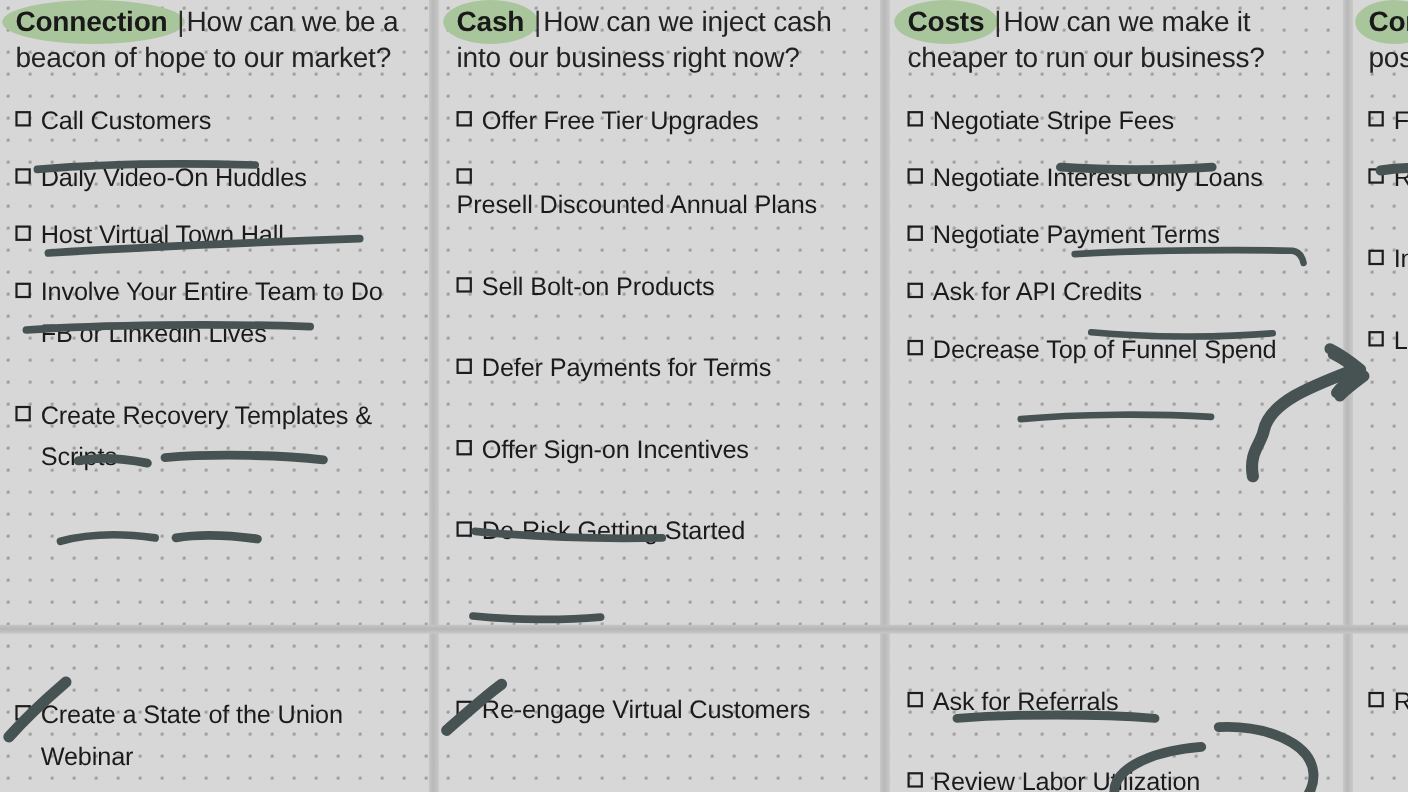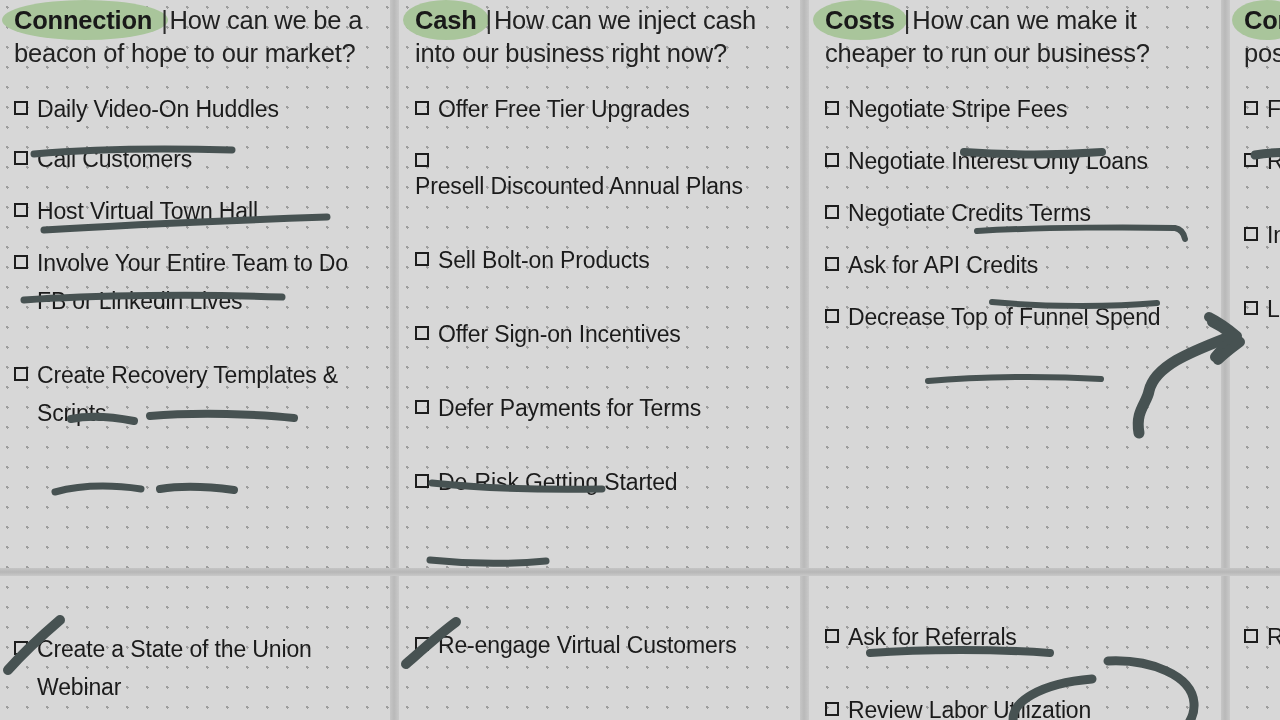--- a/index.html
+++ b/index.html
@@ -129,27 +129,27 @@
 
   <div class="col col-top c0">
     <div class="card-head">
       <span class="hl-wrap">
         <span class="hl-blob" style="width:166px;"></span>
         <span class="cat">Connection</span>
       </span><span class="pipe">|</span><span class="q">How can we be a beacon of hope to our market?</span>
     </div>
 
     <ul class="items sp-top" style="margin-top:20px;">
+      <li>
+        <span class="chk"></span>
+        <span class="itxt">Call Customers</span>
+      </li>
       <li style="margin-top:14px;">
         <span class="chk"></span>
         <span class="itxt">Daily Video-On Huddles</span>
-      </li>
-      <li>
-        <span class="chk"></span>
-        <span class="itxt">Call Customers</span>
       </li>
       <li style="margin-top:14px;">
         <span class="chk"></span>
         <span class="itxt">Host Virtual Town Hall</span>
       </li>
       <li style="margin-top:14px;">
         <span class="chk"></span>
         <span class="itxt">Involve Your Entire Team to Do FB or Linkedin Lives</span>
       </li>
       <li style="margin-top:36px;">
@@ -175,25 +175,25 @@
       <li style="margin-top:14px;flex-direction:column;">
         <span class="chk"></span>
         <span class="itxt">Presell Discounted Annual Plans</span>
       </li>
       <li style="margin-top:36px;">
         <span class="chk"></span>
         <span class="itxt">Sell Bolt-on Products</span>
       </li>
       <li style="margin-top:36px;">
         <span class="chk"></span>
+        <span class="itxt">Defer Payments for Terms</span>
+      </li>
+      <li style="margin-top:36px;">
+        <span class="chk"></span>
         <span class="itxt">Offer Sign-on Incentives</span>
-      </li>
-      <li style="margin-top:36px;">
-        <span class="chk"></span>
-        <span class="itxt">Defer Payments for Terms</span>
       </li>
       <li style="margin-top:36px;">
         <span class="chk"></span>
         <span class="itxt">De-Risk Getting Started</span>
       </li>
     </ul>
   </div>
 
   <div class="col col-top c2">
     <div class="card-head">
@@ -207,21 +207,21 @@
       <li>
         <span class="chk"></span>
         <span class="itxt">Negotiate Stripe Fees</span>
       </li>
       <li style="margin-top:14px;">
         <span class="chk"></span>
         <span class="itxt">Negotiate Interest Only Loans</span>
       </li>
       <li style="margin-top:14px;">
         <span class="chk"></span>
-        <span class="itxt">Negotiate Credits Terms</span>
+        <span class="itxt">Negotiate Payment Terms</span>
       </li>
       <li style="margin-top:14px;">
         <span class="chk"></span>
         <span class="itxt">Ask for API Credits</span>
       </li>
       <li style="margin-top:14px;">
         <span class="chk"></span>
         <span class="itxt">Decrease Top of Funnel Spend</span>
       </li>
     </ul>

